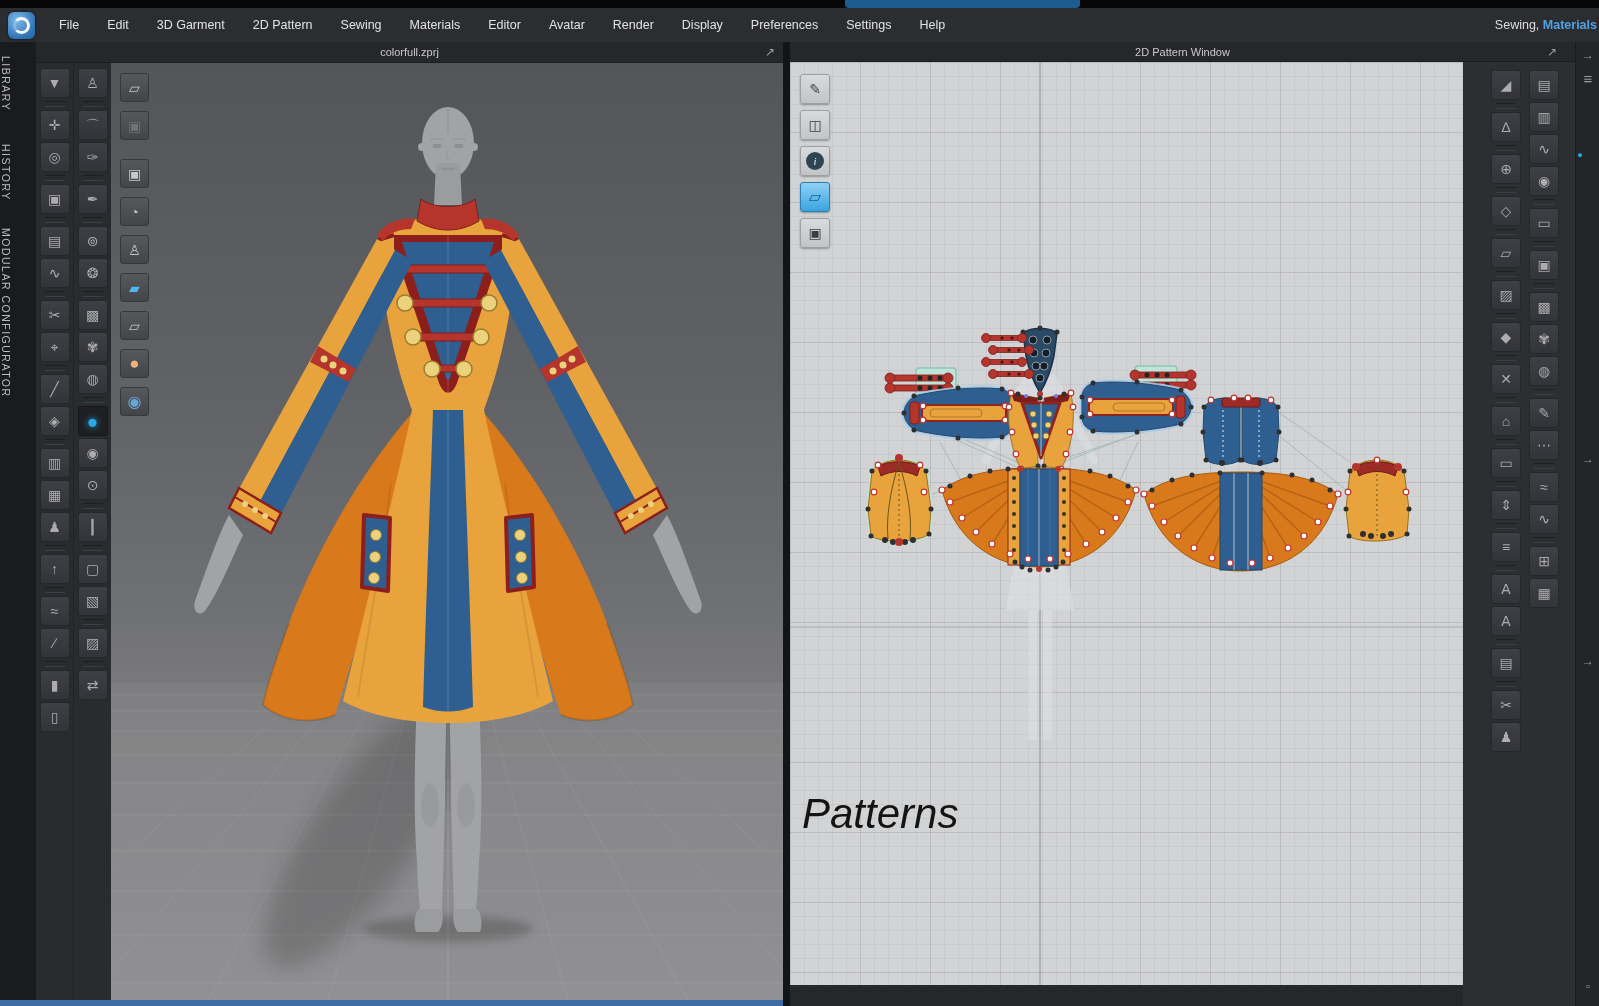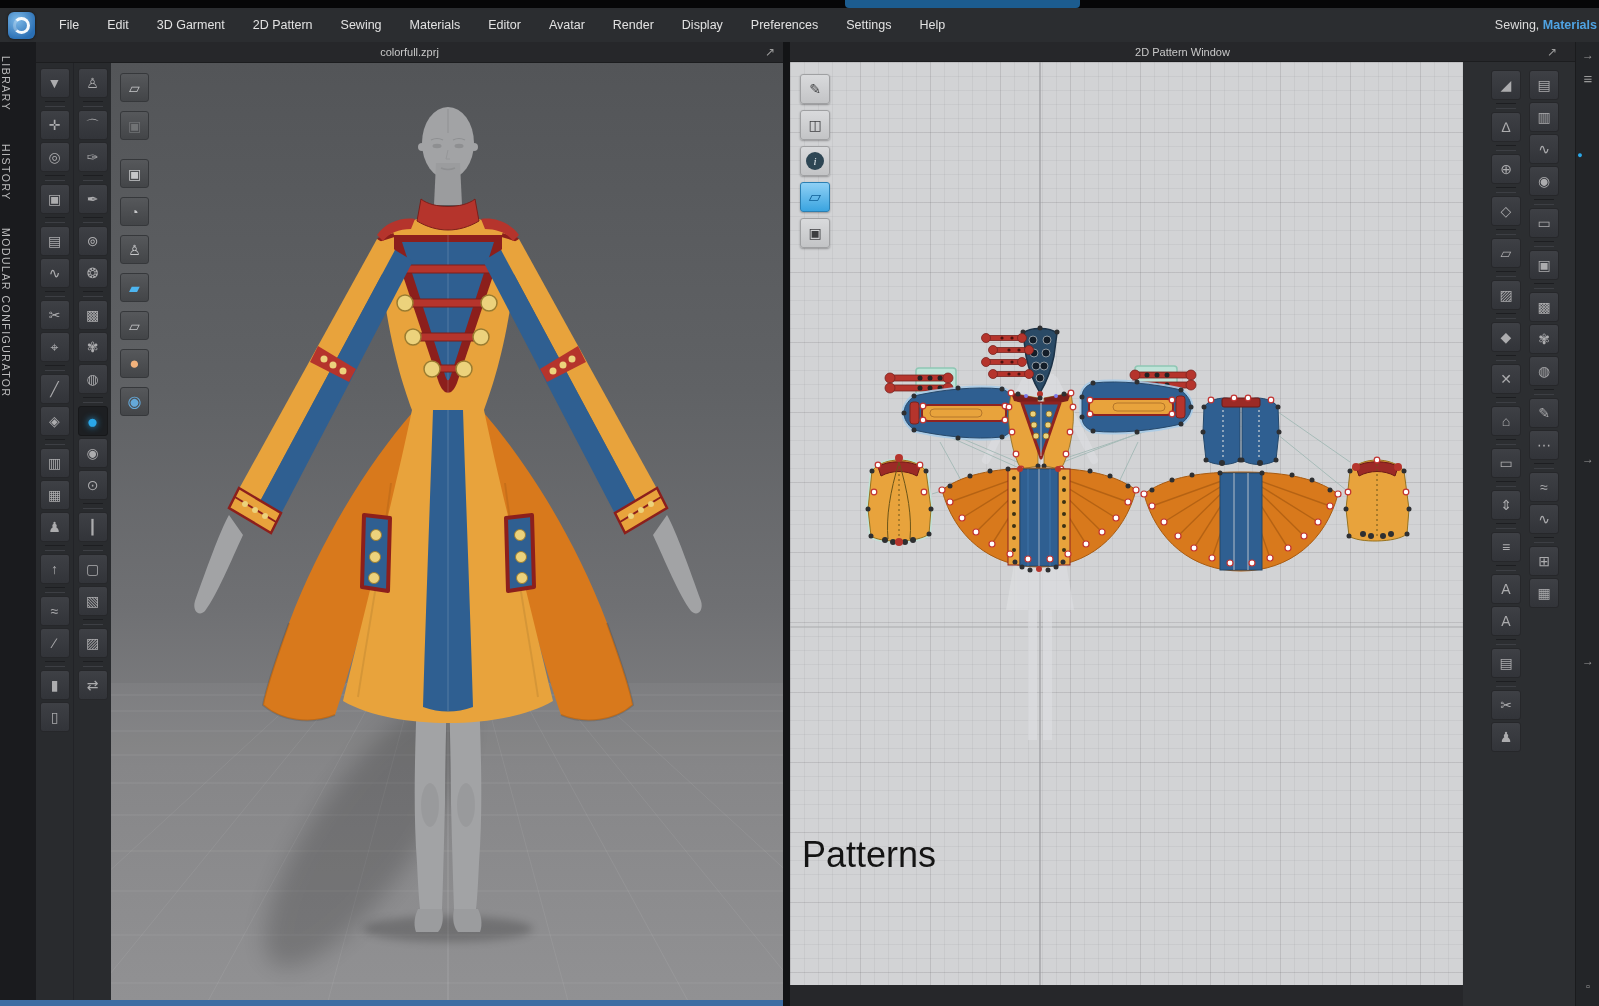--- a/index.html
+++ b/index.html
@@ -63,21 +63,21 @@
     background-size:14px 14px,14px 14px,70px 70px,70px 70px;}
   .canvas2d svg{position:absolute;left:0;top:0;}
   .p2dtools{position:absolute;left:10px;top:12px;display:flex;flex-direction:column;gap:6px;z-index:3;}
   .ptool{width:28px;height:28px;border-radius:3px;background:linear-gradient(#d9dadc,#c3c4c6);border:1px solid #9fa0a2;
          box-shadow:0 1px 2px rgba(0,0,0,.3);display:flex;align-items:center;justify-content:center;cursor:pointer;}
   .ptool .glyph{color:#3c3d3f;font-size:14px;}
   .ptool.info .glyph{background:#2e4654;color:#e8eef2;border-radius:50%;width:18px;height:18px;font-size:11px;
          font-style:italic;display:flex;align-items:center;justify-content:center;font-family:"Liberation Serif",serif;}
   .ptool.blue-sel{background:linear-gradient(#8fd0f5,#3aa4e0);border-color:#2b7fb2;}
   .ptool.blue-sel .glyph{color:#0d5c94;font-size:16px;}
-  .annotation{position:absolute;left:12px;top:772px;font-size:36px;color:#141414;letter-spacing:0;}
+  .annotation{position:absolute;left:12px;top:728px;font-size:42px;color:#141414;letter-spacing:0;font-style:italic;}
   .below-canvas{position:absolute;left:0;top:943px;width:673px;height:21px;background:#26272a;}
   .rightbar{position:absolute;left:673px;top:20px;width:112px;height:944px;background:#2c2e31;box-sizing:border-box;
             padding:6px 0 0 26px;display:flex;gap:4px;}
   .rcol{width:34px;}
   .farstrip{position:absolute;left:785px;top:0;width:24px;height:964px;background:#232528;border-left:1px solid #1a1b1d;box-sizing:border-box;}
   .fs{position:absolute;left:0;width:24px;text-align:center;color:#9a9a9a;cursor:pointer;}
   
   .bottom-blue{position:absolute;left:0;top:1000px;width:783px;height:6px;background:#3d6da3;z-index:6;}
   
   .f-yellow{fill:var(--yellow);} .f-blue{fill:var(--blue);} .f-orange{fill:var(--orange);}

